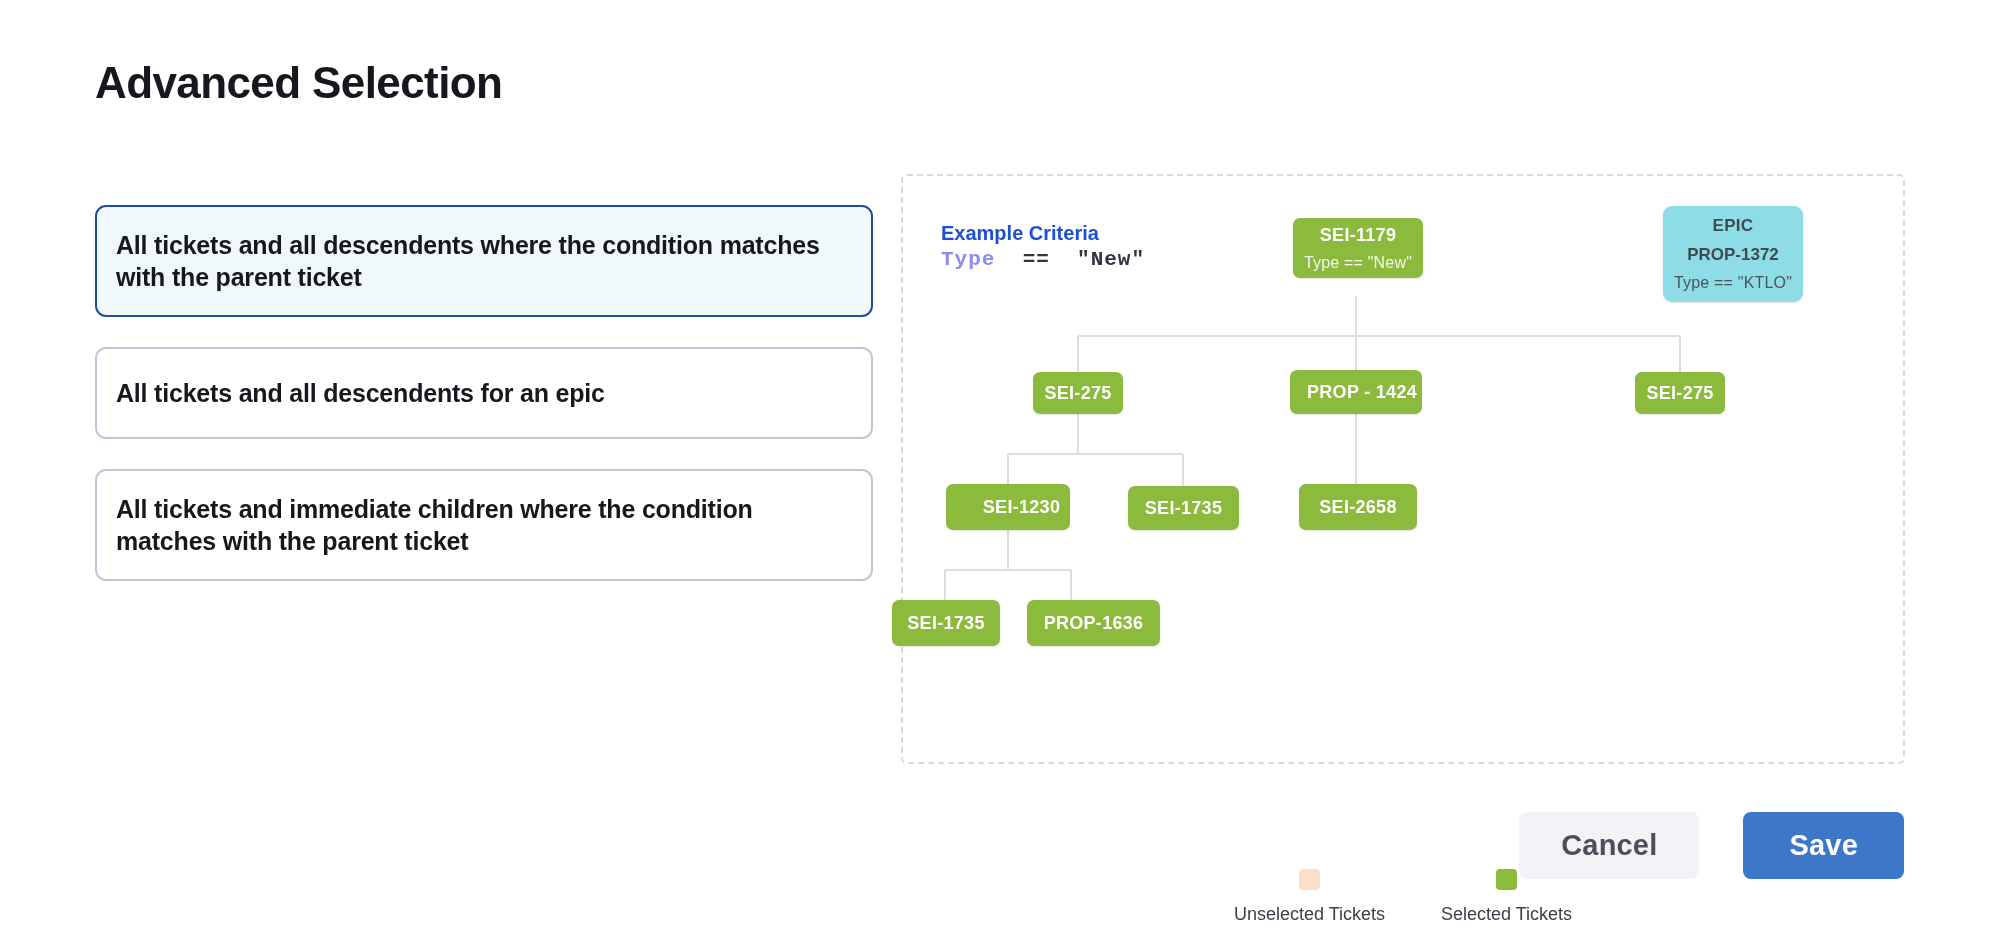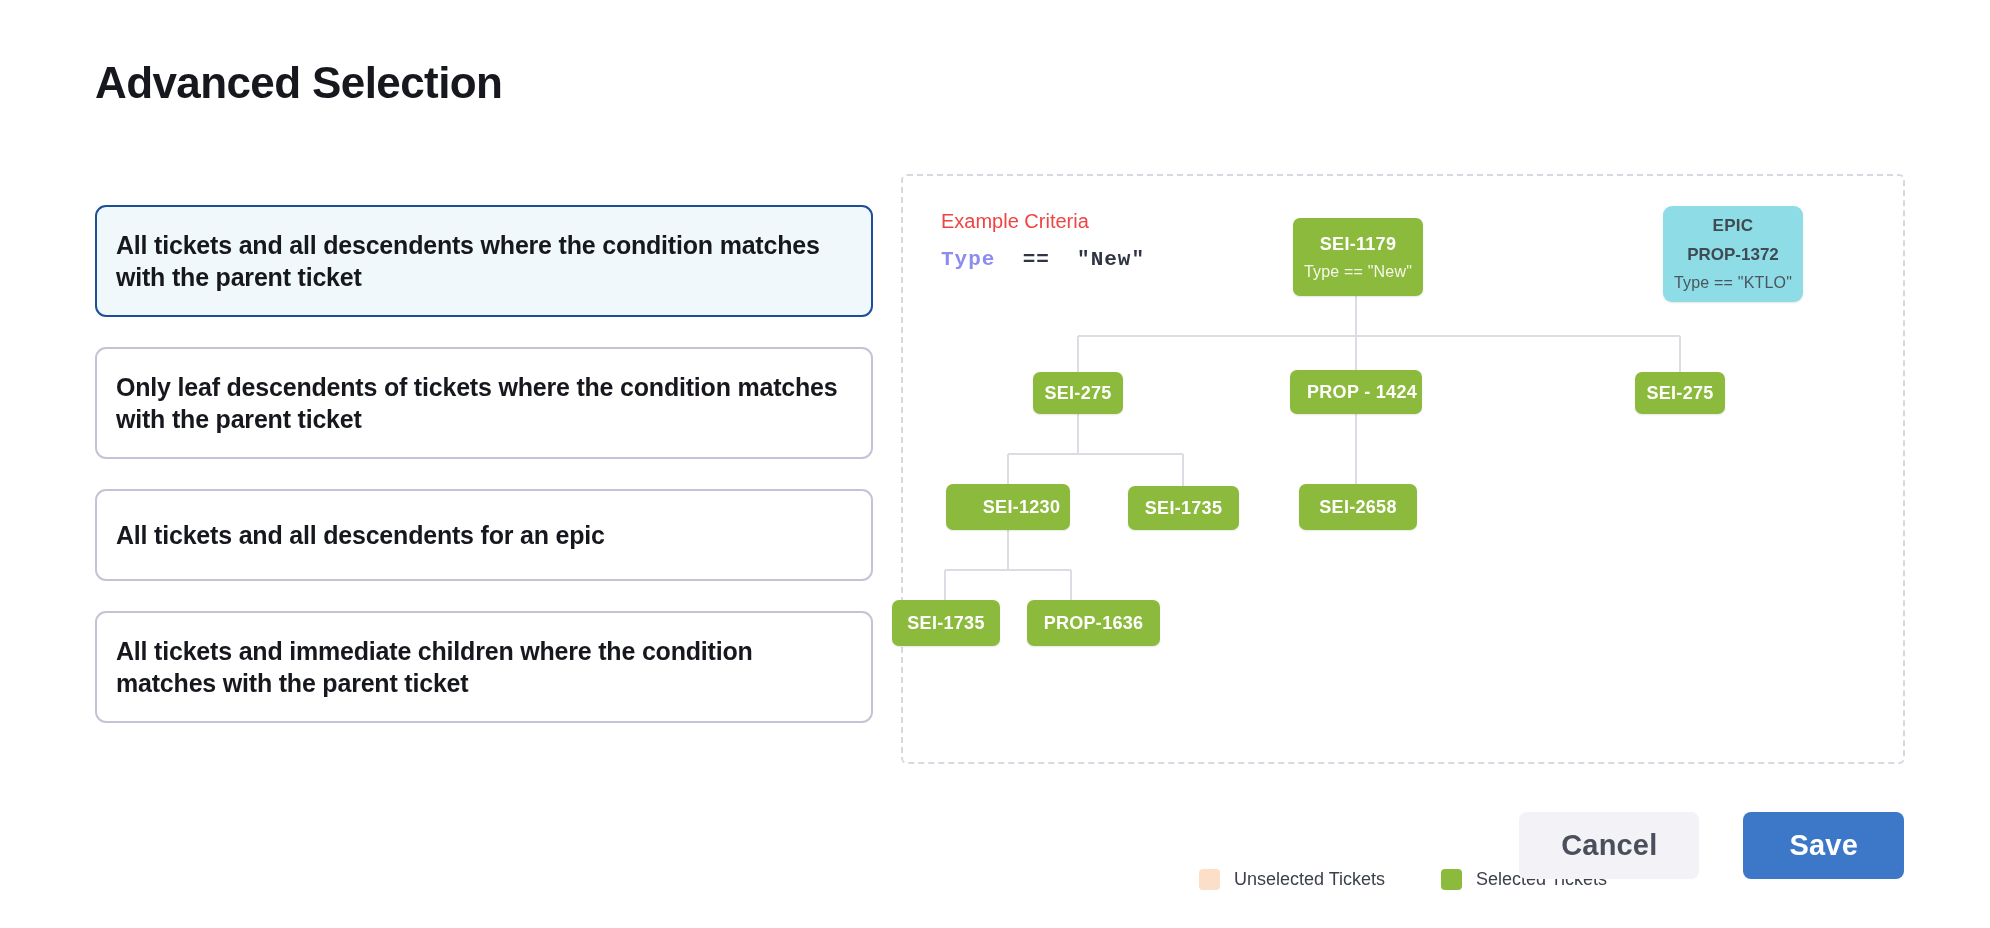--- a/index.html
+++ b/index.html
@@ -45,22 +45,22 @@
 
   
   .diagram-panel {
     position: absolute; left: 901px; top: 174px;
     width: 1004px; height: 590px;
     border: 2px dashed #d8d8e2;
     border-radius: 6px;
     background: #ffffff;
   }
   .criteria-title {
-    position: absolute; left: 38px; top: 34px;
-    font-size: 20px; color: #ef4444; font-weight: 400;
+    position: absolute; left: 38px; top: 46px;
+    font-size: 20px; color: #1d4ed8; font-weight: 700;
   }
   .criteria-expr {
     position: absolute; left: 38px; top: 72px;
     font-family: "Liberation Mono", "DejaVu Sans Mono", monospace;
     font-size: 21px; font-weight: 700;
     letter-spacing: 1px;
     white-space: pre;
     color: #2f3542;
   }
   .criteria-expr .field { color: #8c8cf0; }
@@ -90,21 +90,21 @@
   }
   .node.epic .nid { font-size: 17px; font-weight: 700; }
   .node.epic .nline { font-size: 17px; font-weight: 700; margin-top: 9px; }
   .node.epic .ncond { color: #4b5560; font-size: 16px; font-weight: 500; margin-top: 9px; }
 
   
   .legend {
     position: absolute; left: 0; right: 0; top: 693px;
     display: flex; justify-content: center; align-items: center; gap: 56px;
   }
-  .legend-item { display: flex; align-items: center; gap: 14px; }
+  .legend-item { display: flex; align-items: center; gap: 14px; flex-direction: column; }
   .legend-swatch { width: 21px; height: 21px; border-radius: 4px; }
   .legend-text { font-size: 18px; color: #3b414b; font-weight: 500; }
 
   
   .footer {
     position: absolute; right: 86px; top: 812px;
     display: flex; align-items: center; gap: 44px;
   }
   .btn {
     border: none; border-radius: 8px; cursor: pointer;
@@ -126,23 +126,20 @@
 <div id="root">
 
   <h1 class="page-title">Advanced Selection</h1>
 
   <div class="options">
 
     <div class="option-card selected two-line">
       <span class="option-label">All tickets and all descendents where the condition matches with the parent ticket</span>
     </div>
 
-    <div class="option-card two-line">
-      <span class="option-label">Only leaf descendents of tickets where the condition matches with the parent ticket</span>
-    </div>
 
     <div class="option-card">
       <span class="option-label">All tickets and all descendents for an epic</span>
     </div>
 
     <div class="option-card two-line">
       <span class="option-label">All tickets and immediate children where the condition matches with the parent ticket</span>
     </div>
 
   </div>
@@ -171,21 +168,21 @@
 
           <path d="M 453,238 L 453,312"></path>
 
           <path d="M 105,354 L 105,394"></path>
           <path d="M 42,394 L 168,394"></path>
           <path d="M 42,394 L 42,428"></path>
           <path d="M 168,394 L 168,428"></path>
         </g>
       </svg>
 
-      <div class="node" style="left:390px; top:42px; width:130px; height:78px;">
+      <div class="node" style="left:390px; top:42px; width:130px; height:60px;">
         <span class="nid">SEI-1179</span>
         <span class="ncond">Type == "New"</span>
       </div>
 
       <div class="node epic" style="left:740px; top:30px; width:140px; height:96px;margin-left:20px;">
         <span class="nid">EPIC</span>
         <span class="nline">PROP-1372</span>
         <span class="ncond">Type == "KTLO"</span>
       </div>
 

